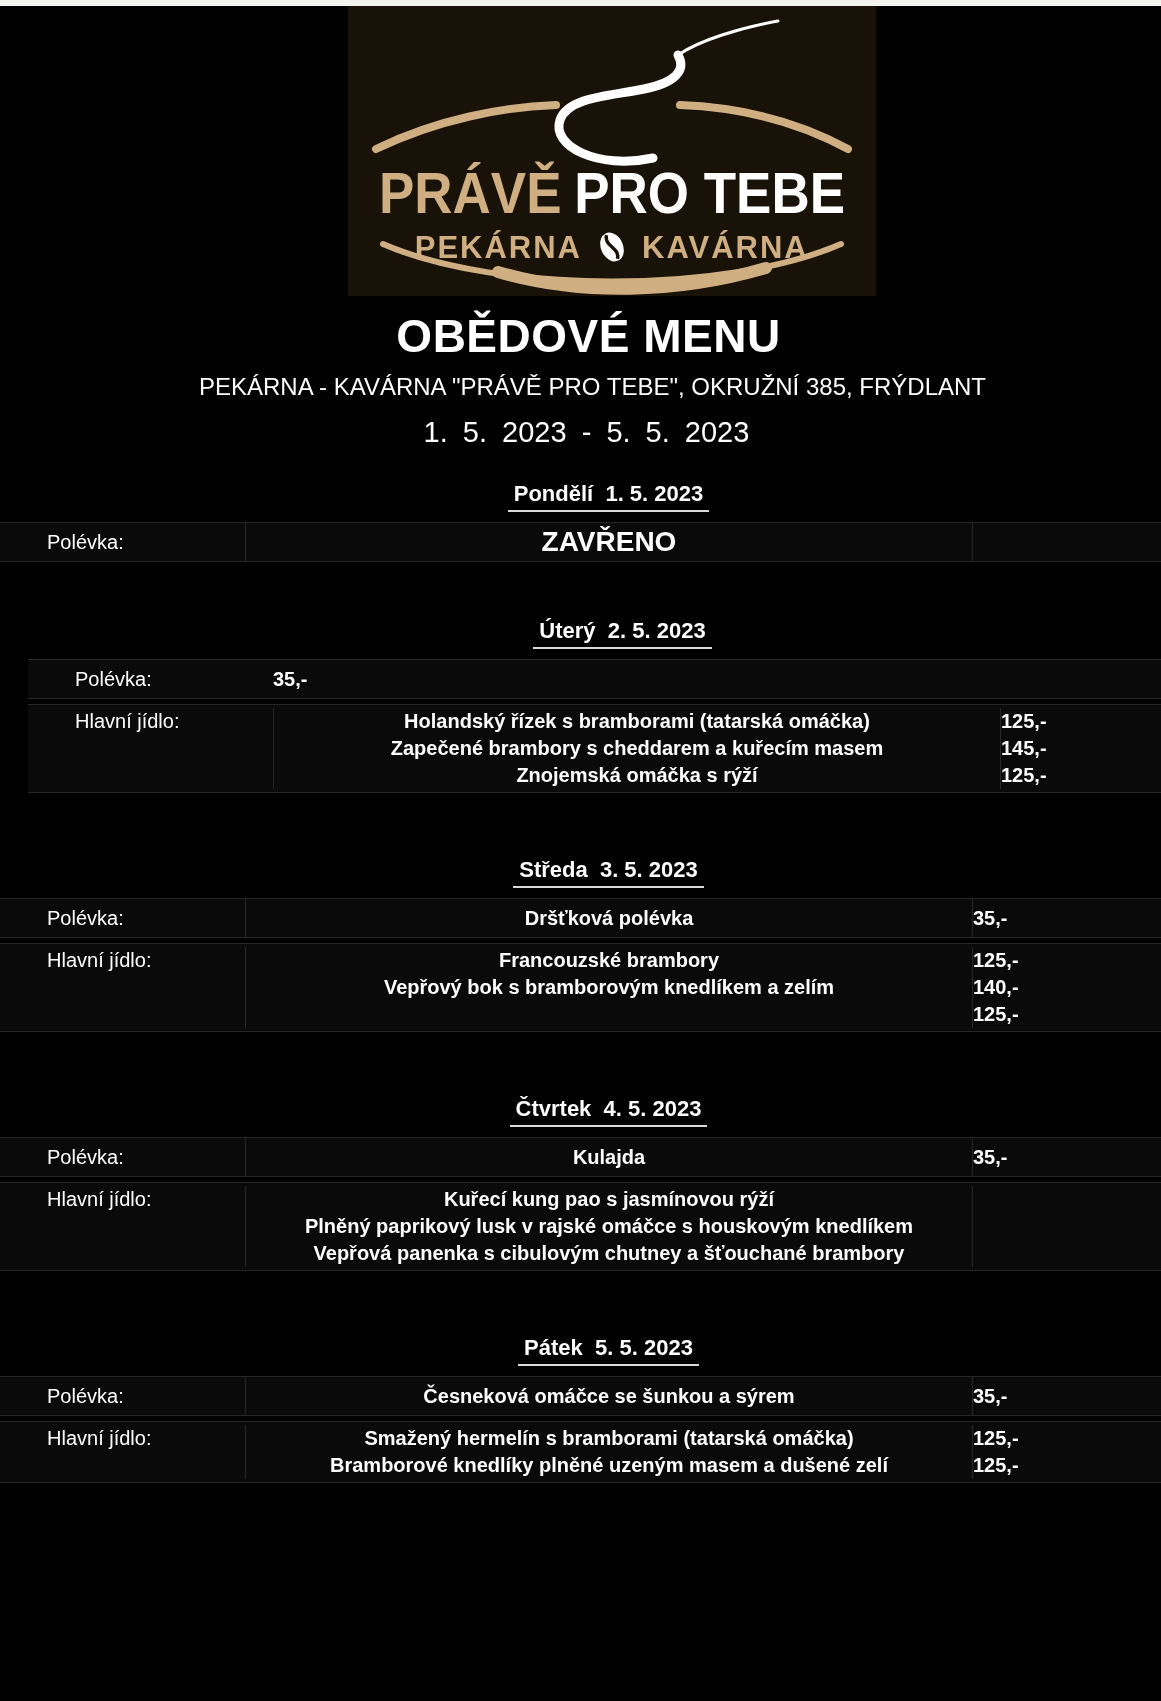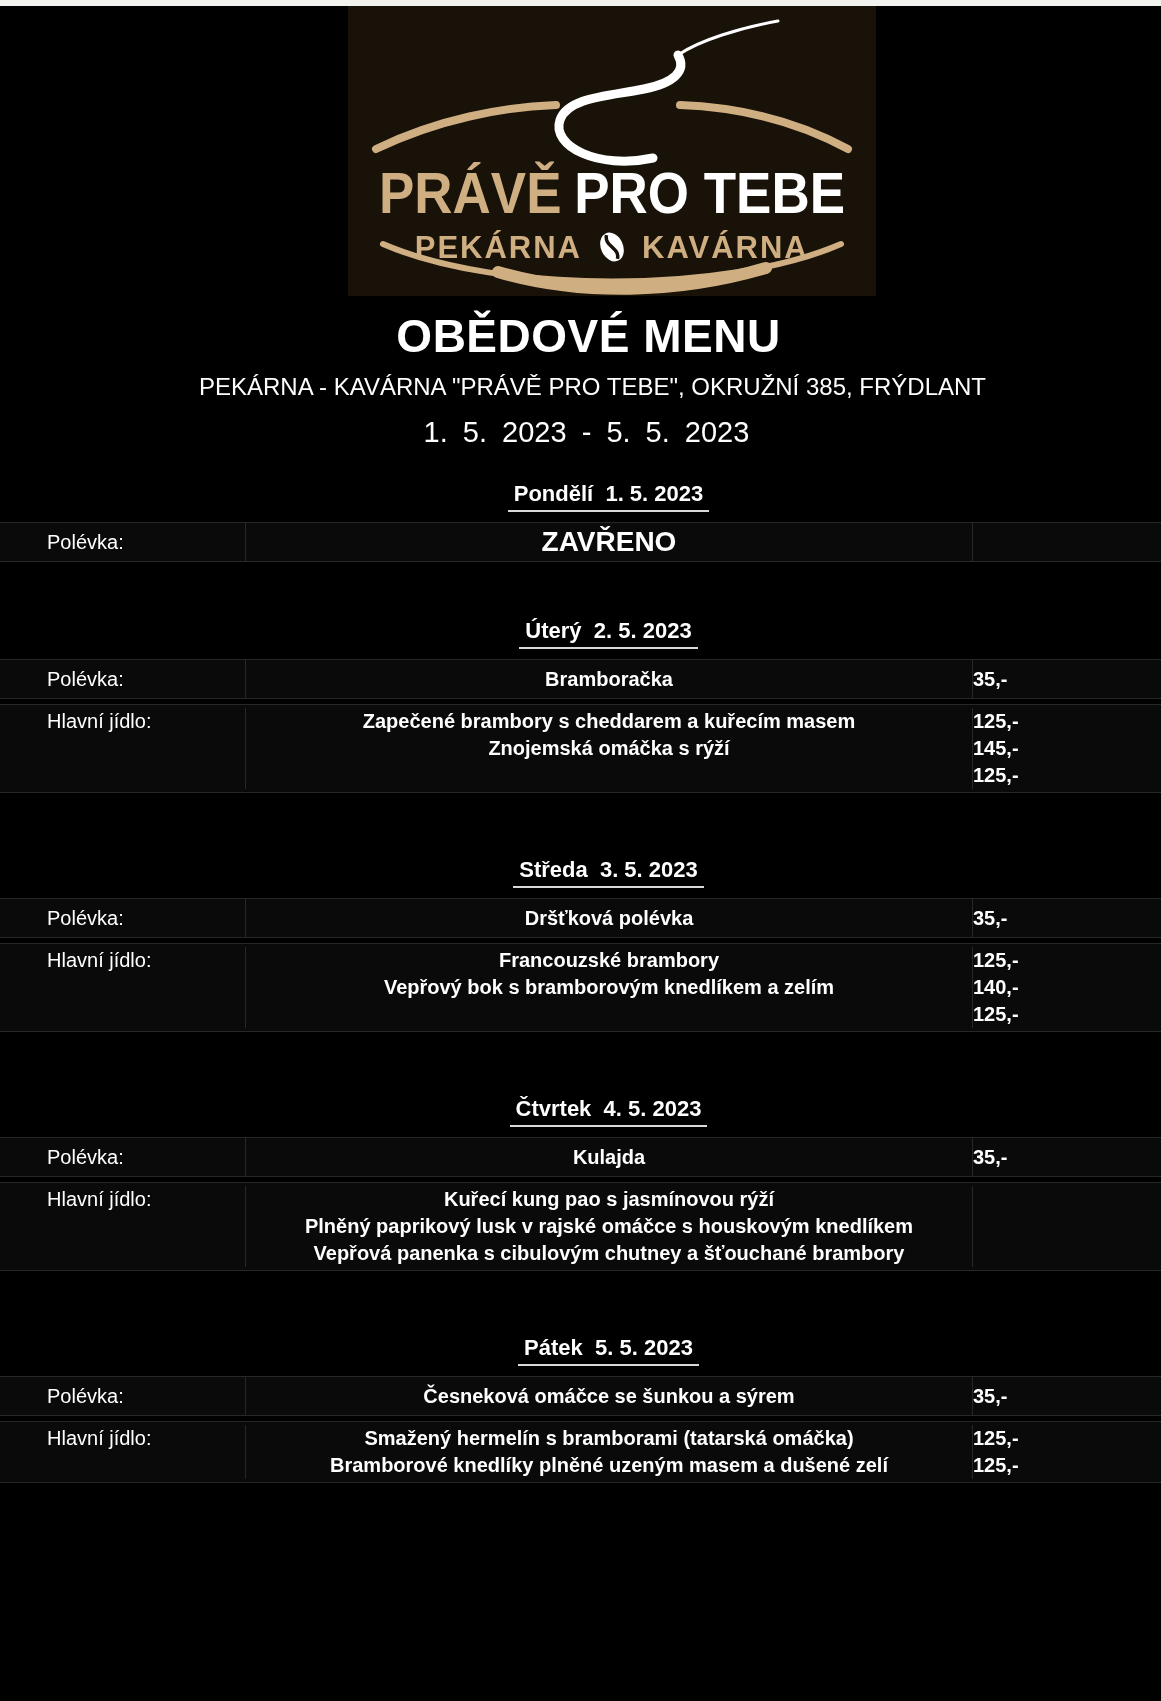--- a/index.html
+++ b/index.html
@@ -38,21 +38,21 @@
   .date-range {
     margin-top:13px;
     font-size:29px; line-height:34px; font-weight:400;
     text-align:center; word-spacing:7px;
     transform:translateX(6px);
   }
 
   
   .day-section { margin-top:64px; }
   .day-section:nth-child(1) { margin-top:32px; }
-  .day-section:nth-child(2) { margin-top:56px; }
+  .day-section:nth-child(2) { margin-top:56px;margin-left:28px; }
 
   .day-header {
     text-align:center;
     font-size:22px; line-height:26px; font-weight:700;
     transform:translateX(28px);
   }
   .day-header .day-title {
     display:inline-block;
     padding:0 6px 3px 6px;
     border-bottom:2px solid #d9d9d9;
@@ -138,28 +138,26 @@
     </div>
 
   </section>
 
   <section class="day-section">
     <div class="day-header">
       <span class="day-title">Úterý&nbsp;&nbsp;2. 5. 2023</span>
     </div>
     <div class="menu-row soup-row">
       <div class="cell-label">Polévka:</div>
-      <div class="cell-dish">
-        <span>Bramboračka</span>
-      </div>
-      <div class="cell-price">35,-</div>
-    </div>
-    <div class="menu-row main-row">
-      <div class="cell-label">Hlavní jídlo:</div>
-      <div class="cell-dish multi">
+      <div class="cell-price">35,-</div>
+    </div>
+    <div class="menu-row main-row">
+      <div class="cell-label">Hlavní jídlo:</div>
+      <div class="cell-dish multi">
+          <div class="dish-line">Holandský řízek s bramborami (tatarská omáčka)</div>
           <div class="dish-line">Zapečené brambory s cheddarem a kuřecím masem</div>
           <div class="dish-line">Znojemská omáčka s rýží</div>
         </div>
       <div class="cell-price multi">
           <div>125,-</div>
           <div>145,-</div>
           <div>125,-</div>
         </div>
     </div>
   </section>

